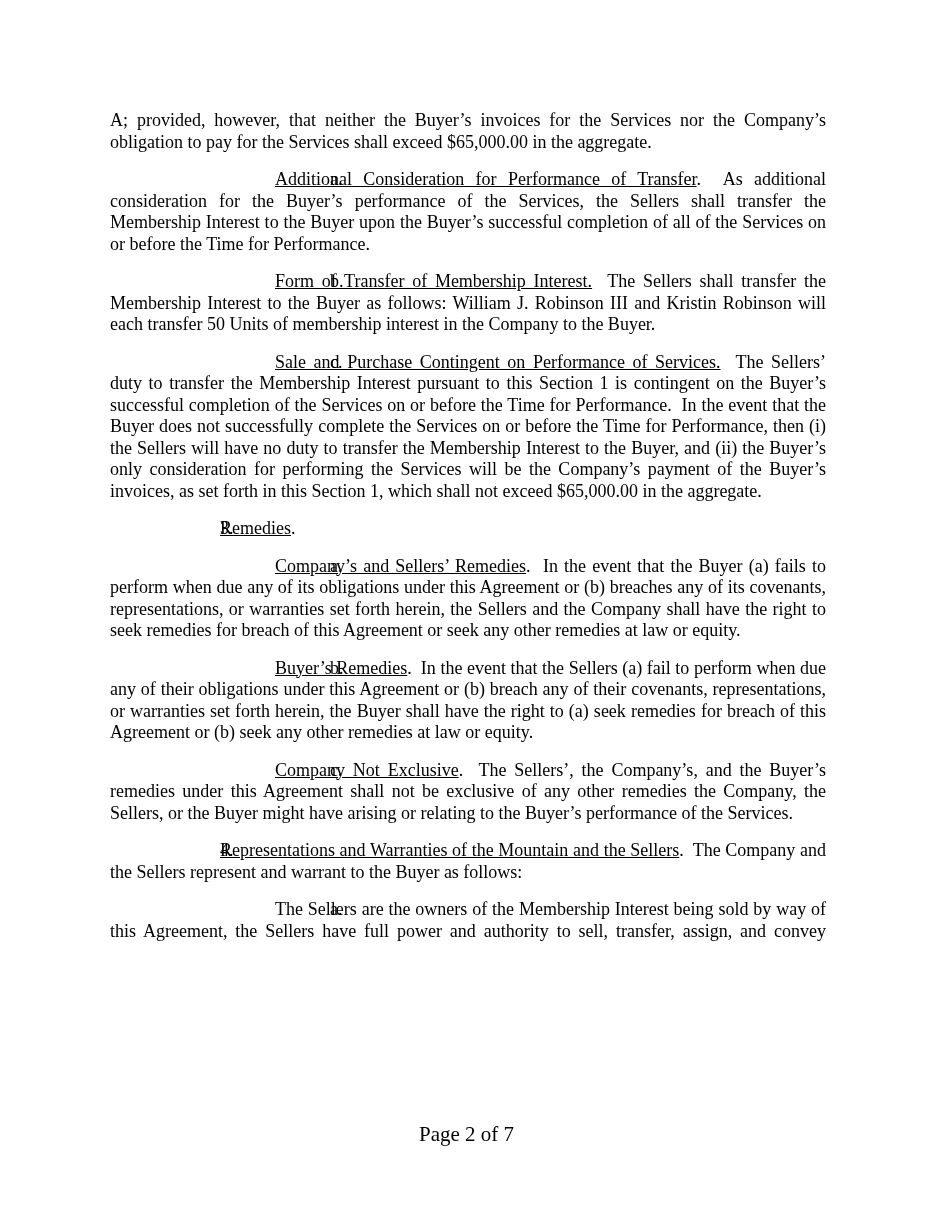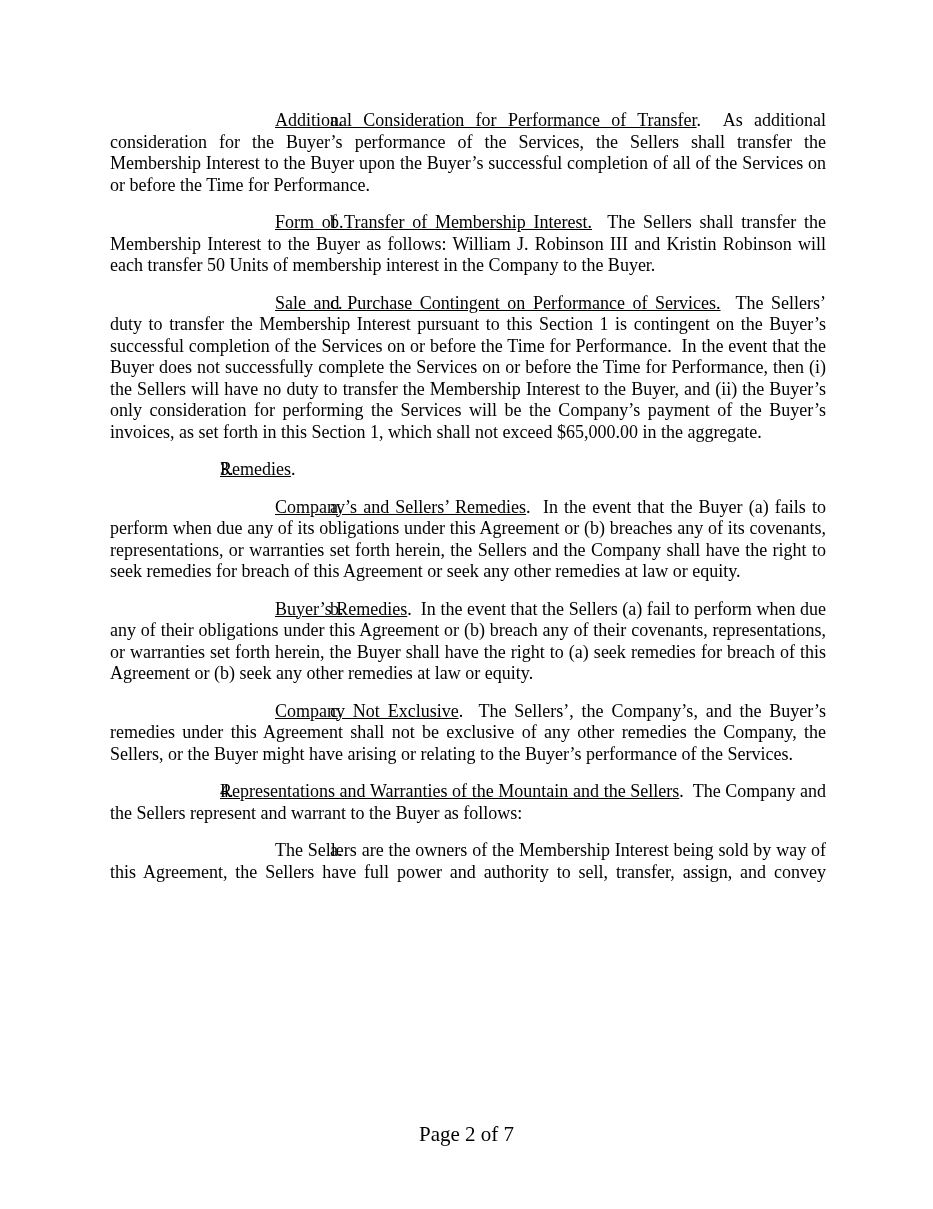--- a/index.html
+++ b/index.html
@@ -44,20 +44,21 @@
     width: 100%;
     text-align: center;
     font-size: 21px;
     line-height: 20px;
   }
 </style>
 </head>
 <body>
 
 <div class="doc-body">
+    <p class="para flush"><span>A; provided, however, that neither the Buyer’s invoices for the Services nor the Company’s obligation to pay for the Services shall exceed $65,000.00 in the aggregate.</span></p>
     <p class="para sub"><span class="marker">a.</span><span class="heading">Additional Consideration for Performance of Transfer</span><span>.&nbsp; As additional consideration for the Buyer’s performance of the Services, the Sellers shall transfer the Membership Interest to the Buyer upon the Buyer’s successful completion of all of the Services on or before the Time for Performance.</span></p>
     <p class="para sub"><span class="marker">b.</span><span class="heading">Form of Transfer of Membership Interest.</span><span>&nbsp; The Sellers shall transfer the Membership Interest to the Buyer as follows: William J. Robinson III and Kristin Robinson will each transfer 50 Units of membership interest in the Company to the Buyer.</span></p>
     <p class="para sub"><span class="marker">c.</span><span class="heading">Sale and Purchase Contingent on Performance of Services.</span><span>&nbsp; The Sellers’ duty to transfer the Membership Interest pursuant to this Section 1 is contingent on the Buyer’s successful completion of the Services on or before the Time for Performance.&nbsp; In the event that the Buyer does not successfully complete the Services on or before the Time for Performance, then (i) the Sellers will have no duty to transfer the Membership Interest to the Buyer, and (ii) the Buyer’s only consideration for performing the Services will be the Company’s payment of the Buyer’s invoices, as set forth in this Section 1, which shall not exceed $65,000.00 in the aggregate.</span></p>
     <p class="para section"><span class="marker">3.</span><span class="heading">Remedies</span><span>.</span></p>
     <p class="para sub"><span class="marker">a.</span><span class="heading">Company’s and Sellers’ Remedies</span><span>.&nbsp; In the event that the Buyer (a) fails to perform when due any of its obligations under this Agreement or (b) breaches any of its covenants, representations, or warranties set forth herein, the Sellers and the Company shall have the right to seek remedies for breach of this Agreement or seek any other remedies at law or equity.</span></p>
     <p class="para sub"><span class="marker">b.</span><span class="heading">Buyer’s Remedies</span><span>.&nbsp; In the event that the Sellers (a) fail to perform when due any of their obligations under this Agreement or (b) breach any of their covenants, representations, or warranties set forth herein, the Buyer shall have the right to (a) seek remedies for breach of this Agreement or (b) seek any other remedies at law or equity.</span></p>
     <p class="para sub"><span class="marker">c.</span><span class="heading">Company Not Exclusive</span><span>.&nbsp; The Sellers’, the Company’s, and the Buyer’s remedies under this Agreement shall not be exclusive of any other remedies the Company, the Sellers, or the Buyer might have arising or relating to the Buyer’s performance of the Services.</span></p>
     <p class="para section"><span class="marker">4.</span><span class="heading">Representations and Warranties of the Mountain and the Sellers</span><span>.&nbsp; The Company and the Sellers represent and warrant to the Buyer as follows:</span></p>
     <p class="para sub justify-last"><span class="marker">a.</span><span>The Sellers are the owners of the Membership Interest being sold by way of this Agreement, the Sellers have full power and authority to sell, transfer, assign, and convey</span></p>
   </div>

